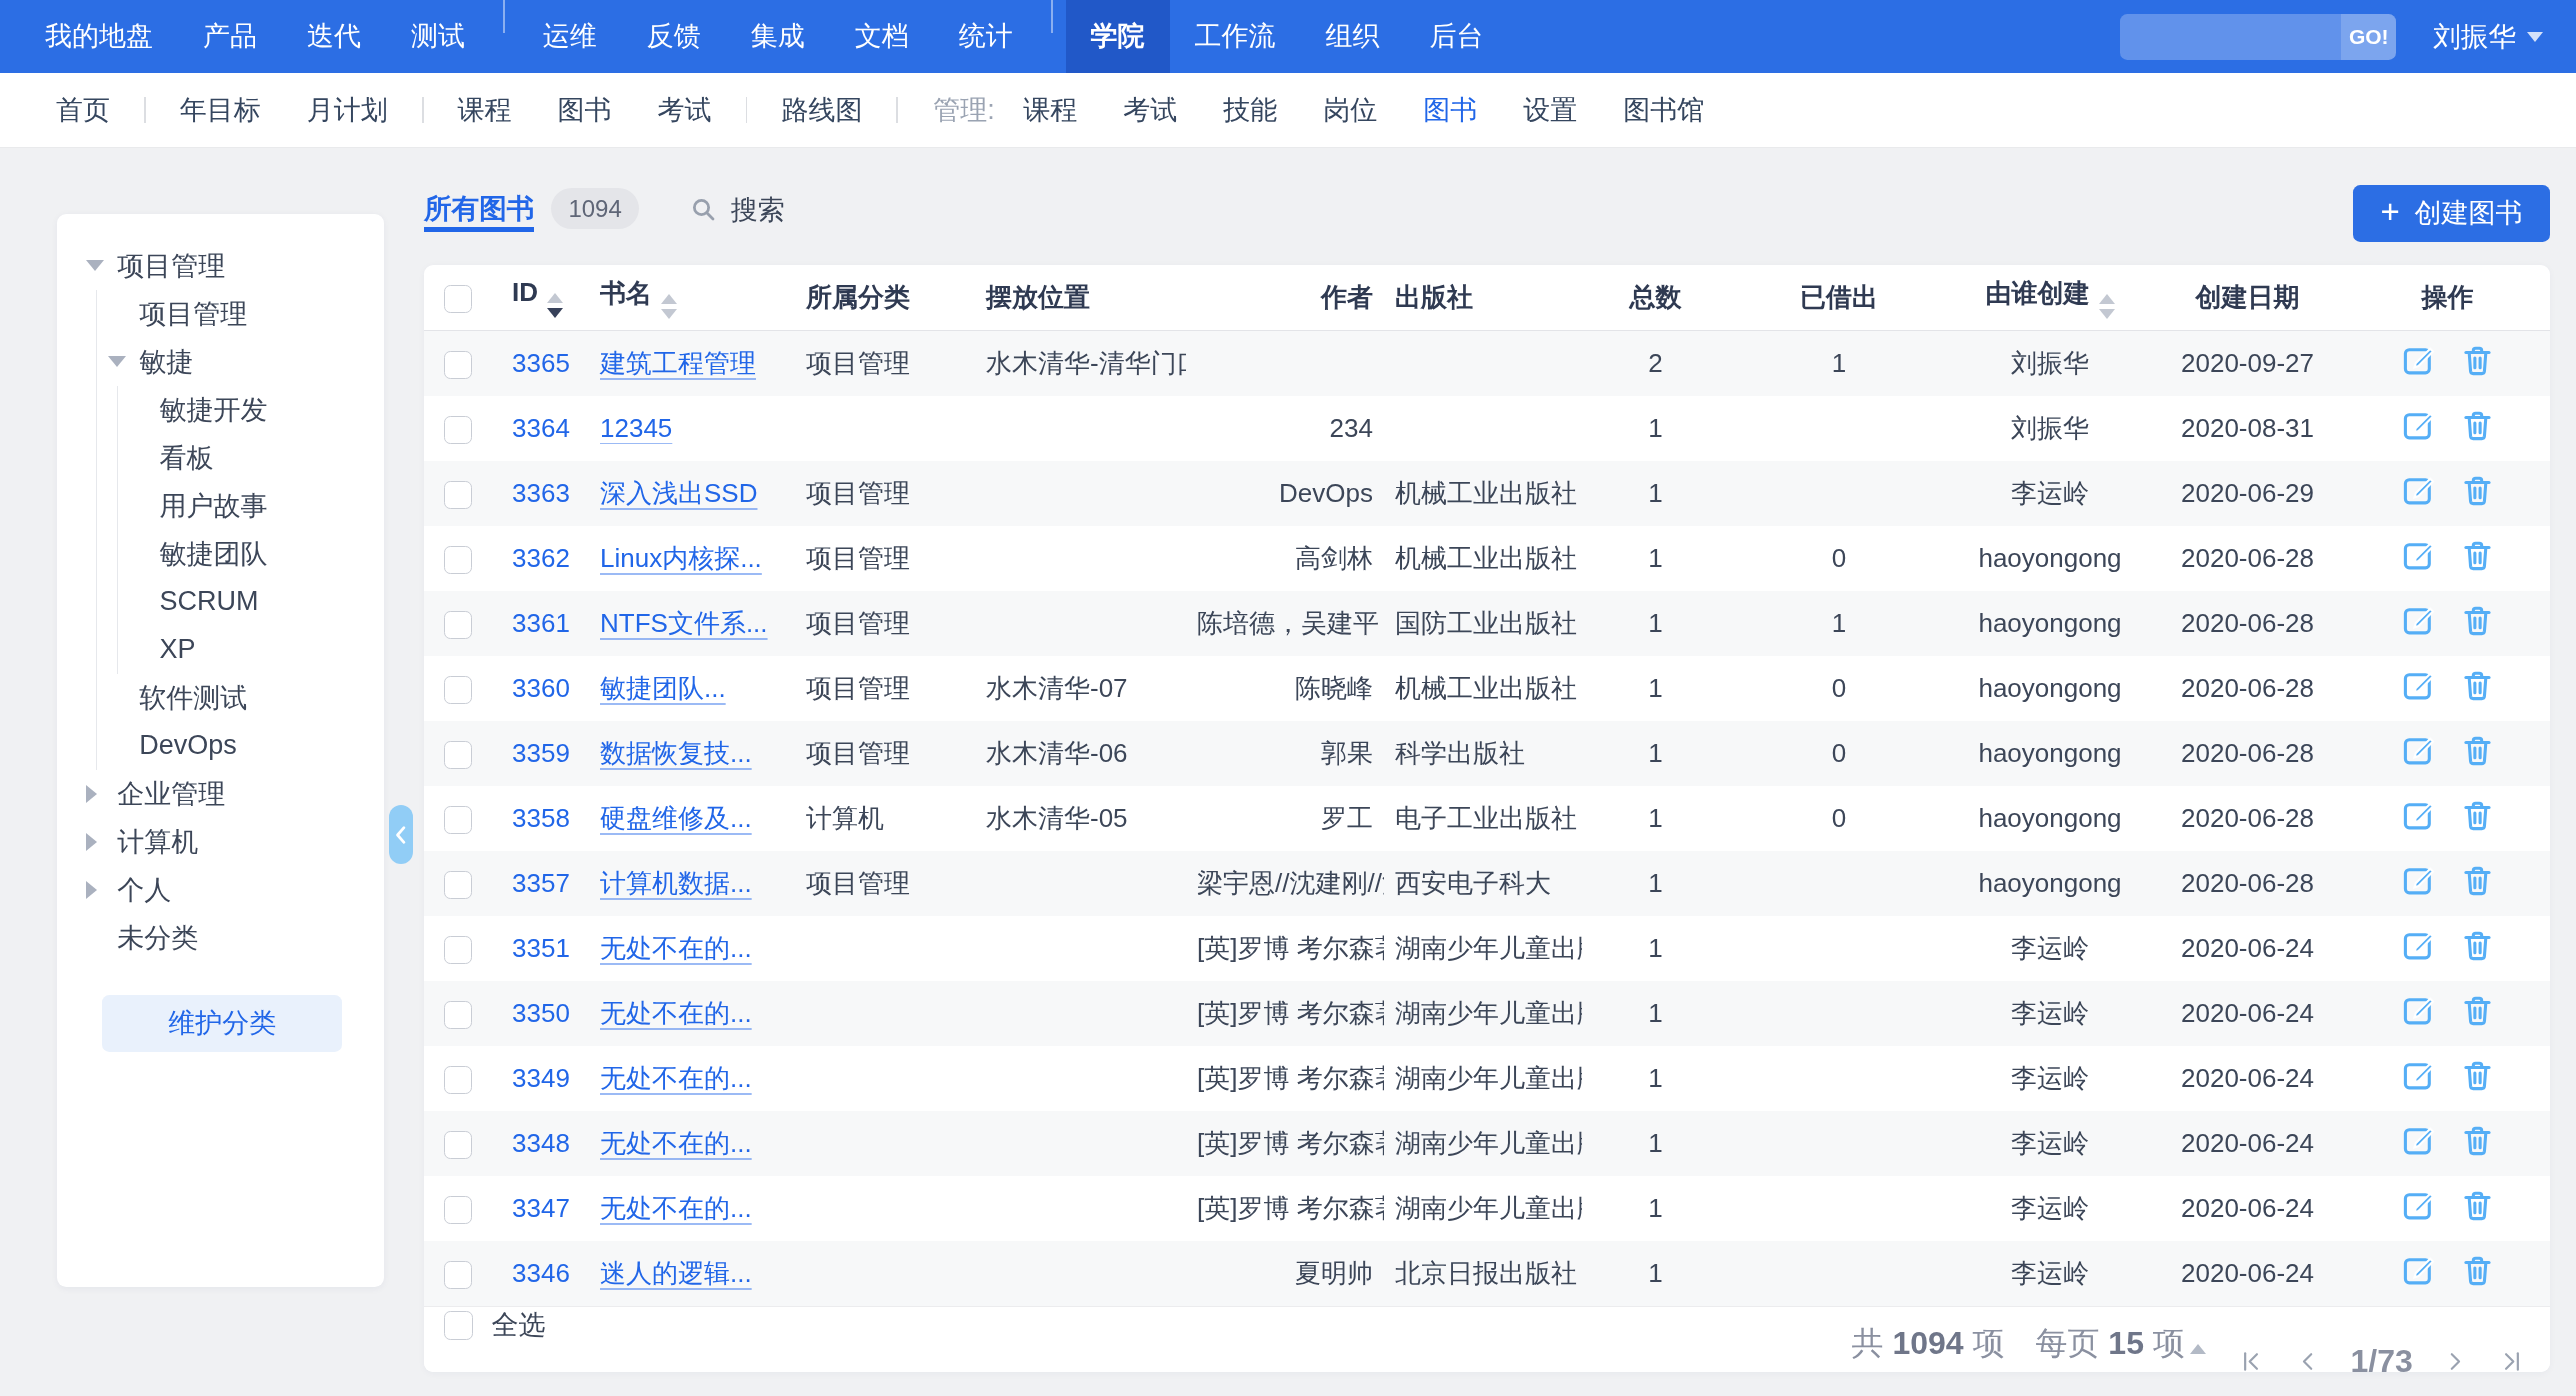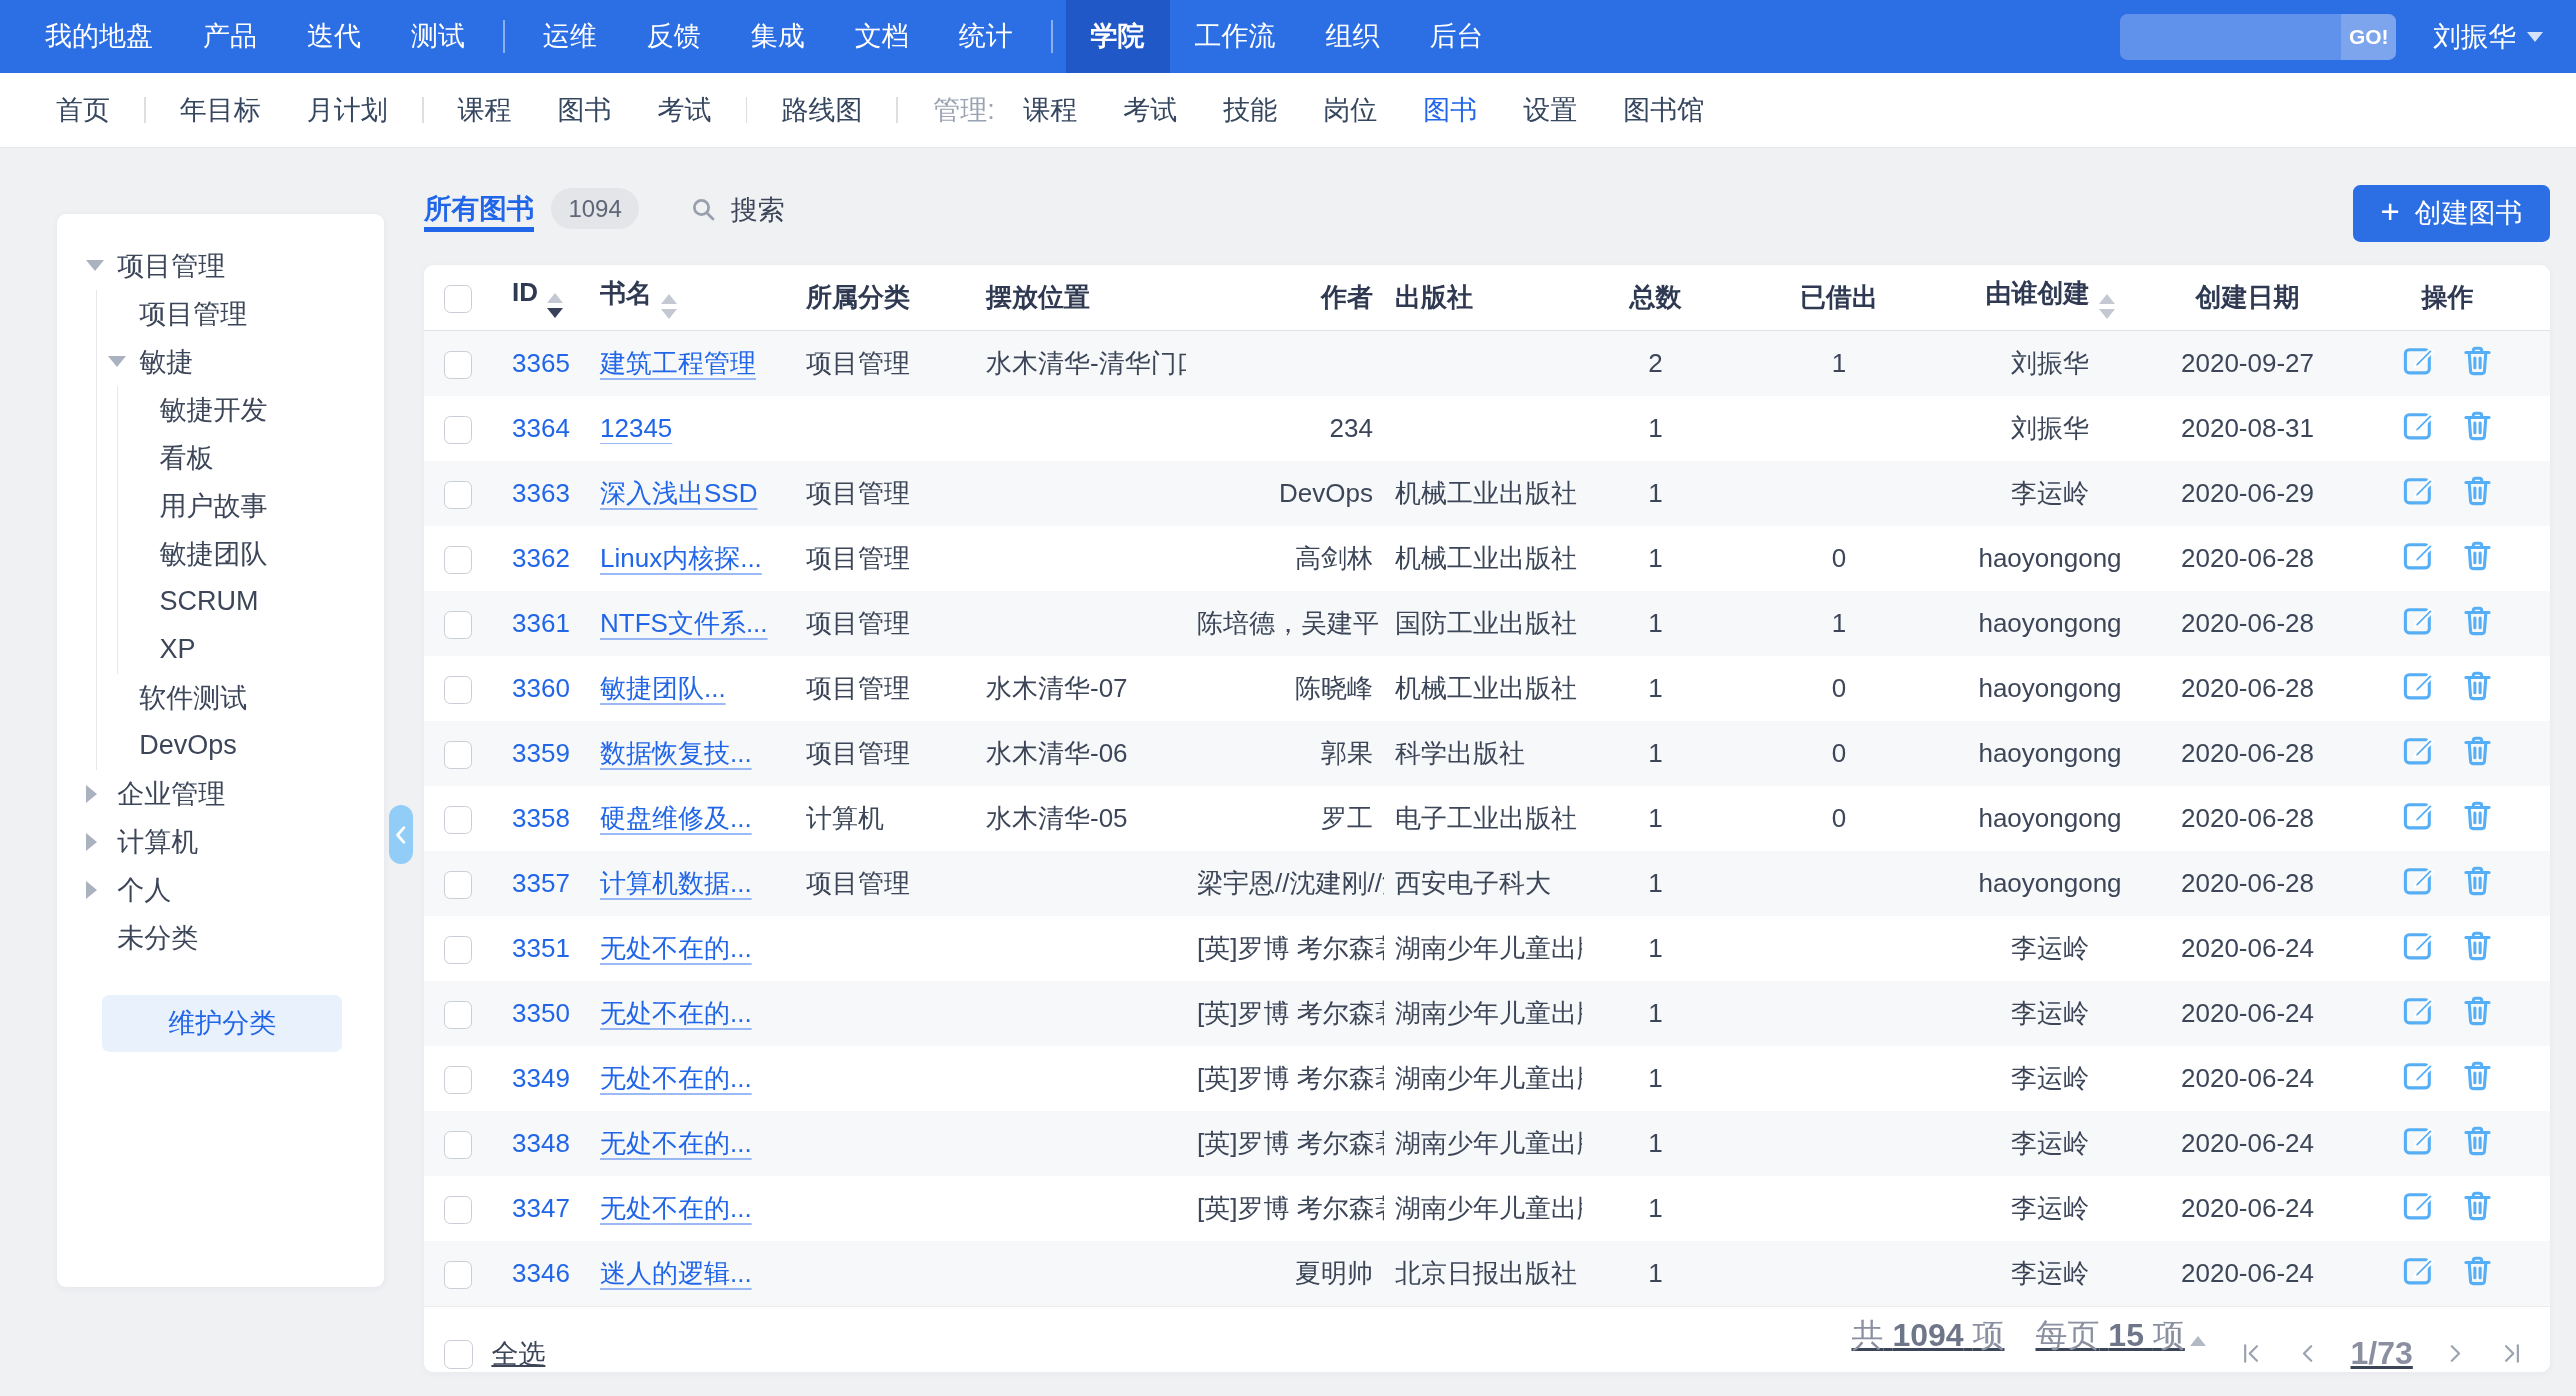--- a/index.html
+++ b/index.html
@@ -3,21 +3,21 @@
 <meta charset="utf-8">
 <style>
   * { box-sizing: border-box; margin: 0; padding: 0; }
   html,body { width:2576px; height:1396px; }
   body {
     background:#f0f1f3;
     font-family:"Liberation Sans","DejaVu Sans",sans-serif;
     color:#3c4658; overflow:hidden;
   }
   
-  .topnav { height:73px; background:#2c6ee4; display:flex; align-items:center; padding:0 33px 0 20px; }
+  .topnav { height:73px; background:#2c6ee4; display:flex; padding:0 33px 0 20px; }
   .tn-item { color:#fff; font-size:27px; font-weight:500; padding:0 25px; height:73px; line-height:73px; cursor:pointer; white-space:nowrap; }
   .tn-item.active { background:#2158c8; font-weight:700; }
   .tn-sep { width:1.8px; height:33px; background:rgba(255,255,255,.45); margin:0 13px; flex:none; }
   .topnav-right { margin-left:auto; display:flex; align-items:center; gap:37px; }
   .search-box { display:flex; width:276px; height:46px; border-radius:7.3px; overflow:hidden; }
   .search-input { flex:1; background:rgba(255,255,255,.25); }
   .go-btn { width:55px; background:rgba(255,255,255,.38); color:#fff; font-size:21px; font-weight:700; display:flex; align-items:center; justify-content:center; cursor:pointer; }
   .user-menu { display:flex; align-items:center; gap:11px; color:#fff; font-size:27.6px; cursor:pointer; }
   .caret-down { width:0; height:0; border-left:8.3px solid transparent; border-right:8.3px solid transparent; border-top:10px solid rgba(255,255,255,.8); }
   
@@ -68,21 +68,21 @@
   .link { color:#2166e8; text-decoration:none; cursor:pointer; }
   .title-link { color:#2166e8; cursor:pointer; text-decoration:underline; text-decoration-color:rgba(33,102,232,.45); text-underline-offset:6.4px; text-decoration-thickness:1.8px; }
   .cb { display:inline-block; width:27.6px; height:27.6px; border:1.8px solid #c9cdd5; border-radius:6.4px; background:#fff; cursor:pointer; vertical-align:middle; }
   .sort { display:inline-flex; flex-direction:column; gap:4.6px; margin-left:9.2px; vertical-align:-1.8px; }
   .tri-up { width:0; height:0; border-left:8.3px solid transparent; border-right:8.3px solid transparent; border-bottom:10px solid #c3c8d2; }
   .tri-down { width:0; height:0; border-left:8.3px solid transparent; border-right:8.3px solid transparent; border-top:10px solid #c3c8d2; }
   .tri-dark.tri-down { border-top-color:#37415a; }
   .act-icons { display:inline-flex; gap:22px; color:#55aef6; }
   .act { width:37px; height:37px; cursor:pointer; }
   
-  .tfoot { height:66px; display:flex; align-items:flex-end; padding:0 24px 0 20px; border-top:0.9px solid #ececee; background:#fff;text-decoration:underline; }
+  .tfoot { height:66px; display:flex; align-items:flex-start; padding:0 24px 0 20px; border-top:0.9px solid #ececee; background:#fff; }
   .select-all { display:flex; align-items:center; gap:18.4px; font-size:27px; color:#3c4658; }
   .pager { margin-left:auto; display:flex; align-items:center; gap:31px; color:#8a90a0; font-size:32px; }
   .pager b { color:#6f7689; }
   .pp-caret { width:0; height:0; border-left:8.3px solid transparent; border-right:8.3px solid transparent; border-bottom:10px solid #b3bac6; display:inline-block; margin-left:5.5px; }
   .pager-icons { display:flex; align-items:center; gap:27.6px;margin-top:36px; }
   .pg-btn { width:29px; height:29px; cursor:pointer; stroke:#9aa2b0; fill:none; stroke-width:2.4; stroke-linecap:round; stroke-linejoin:round; }
   .page-ind { font-weight:700; color:#8a90a0; }
   .mag { width:27.6px; height:27.6px; stroke:#98a0ad; fill:none; stroke-width:2.4; stroke-linecap:round; }
   .handle-chev { width:18.4px; height:22px; stroke:#fff; fill:none; stroke-width:3; stroke-linecap:round; stroke-linejoin:round; }
 </style>

